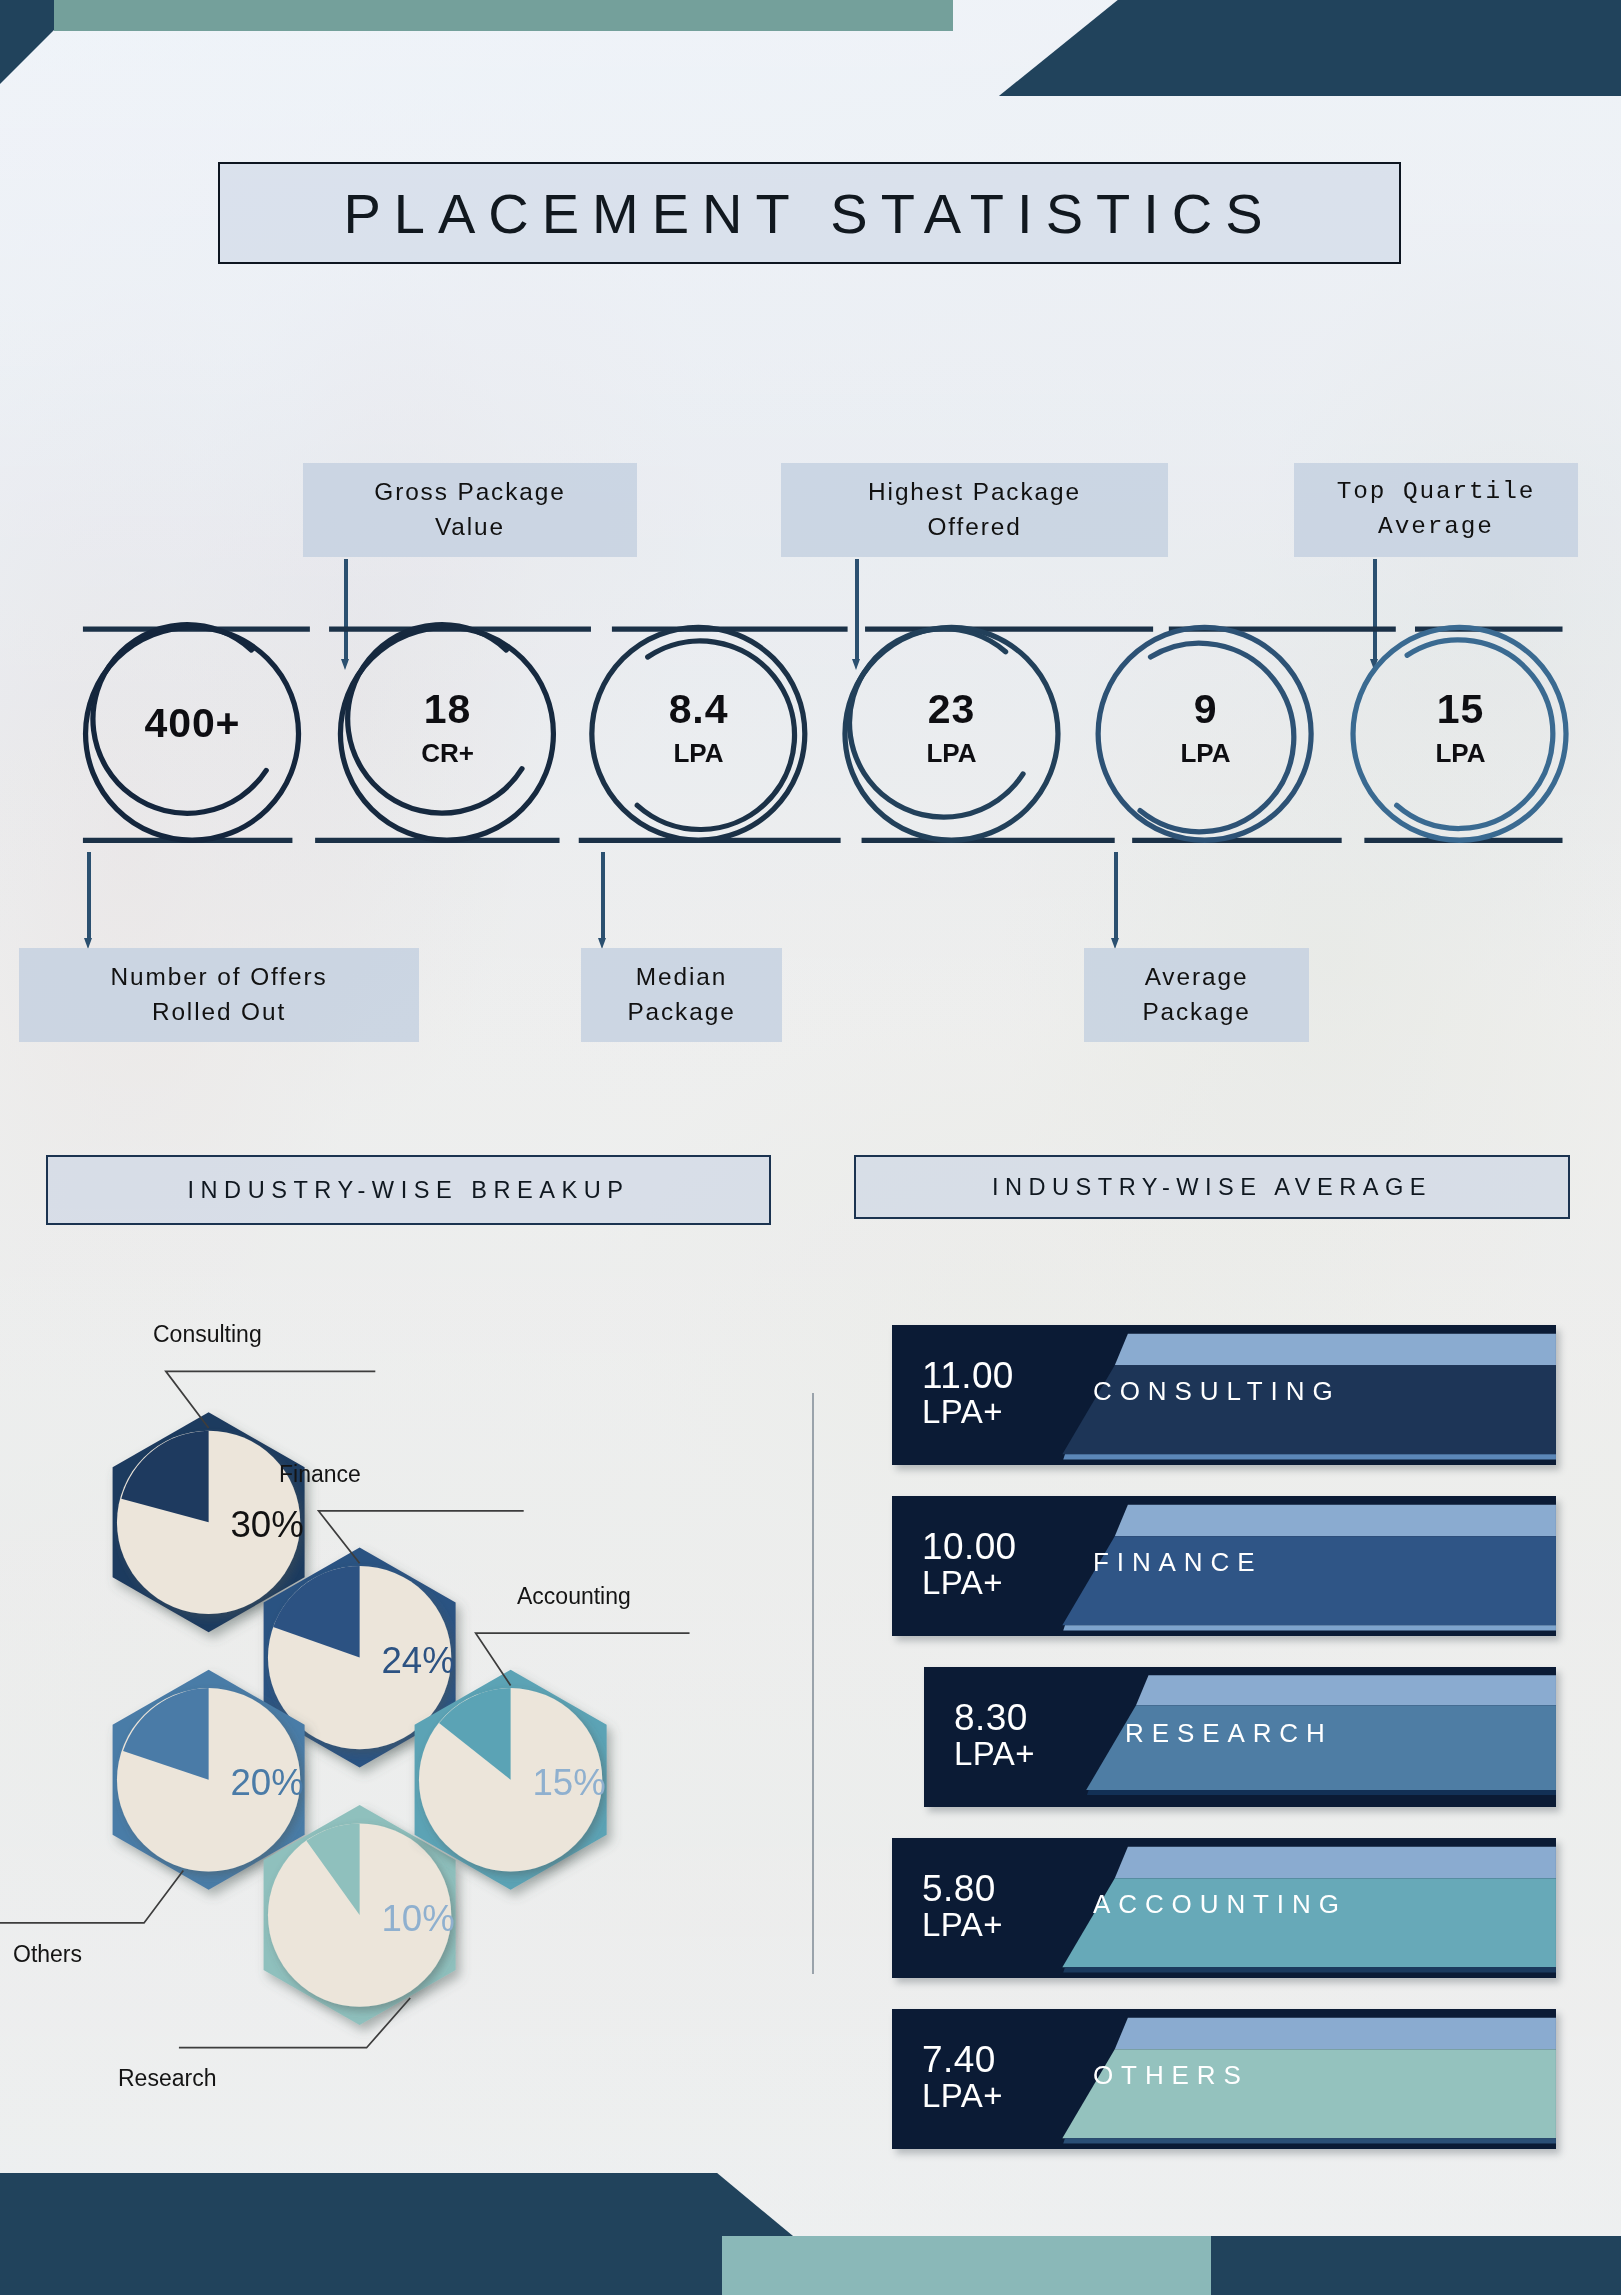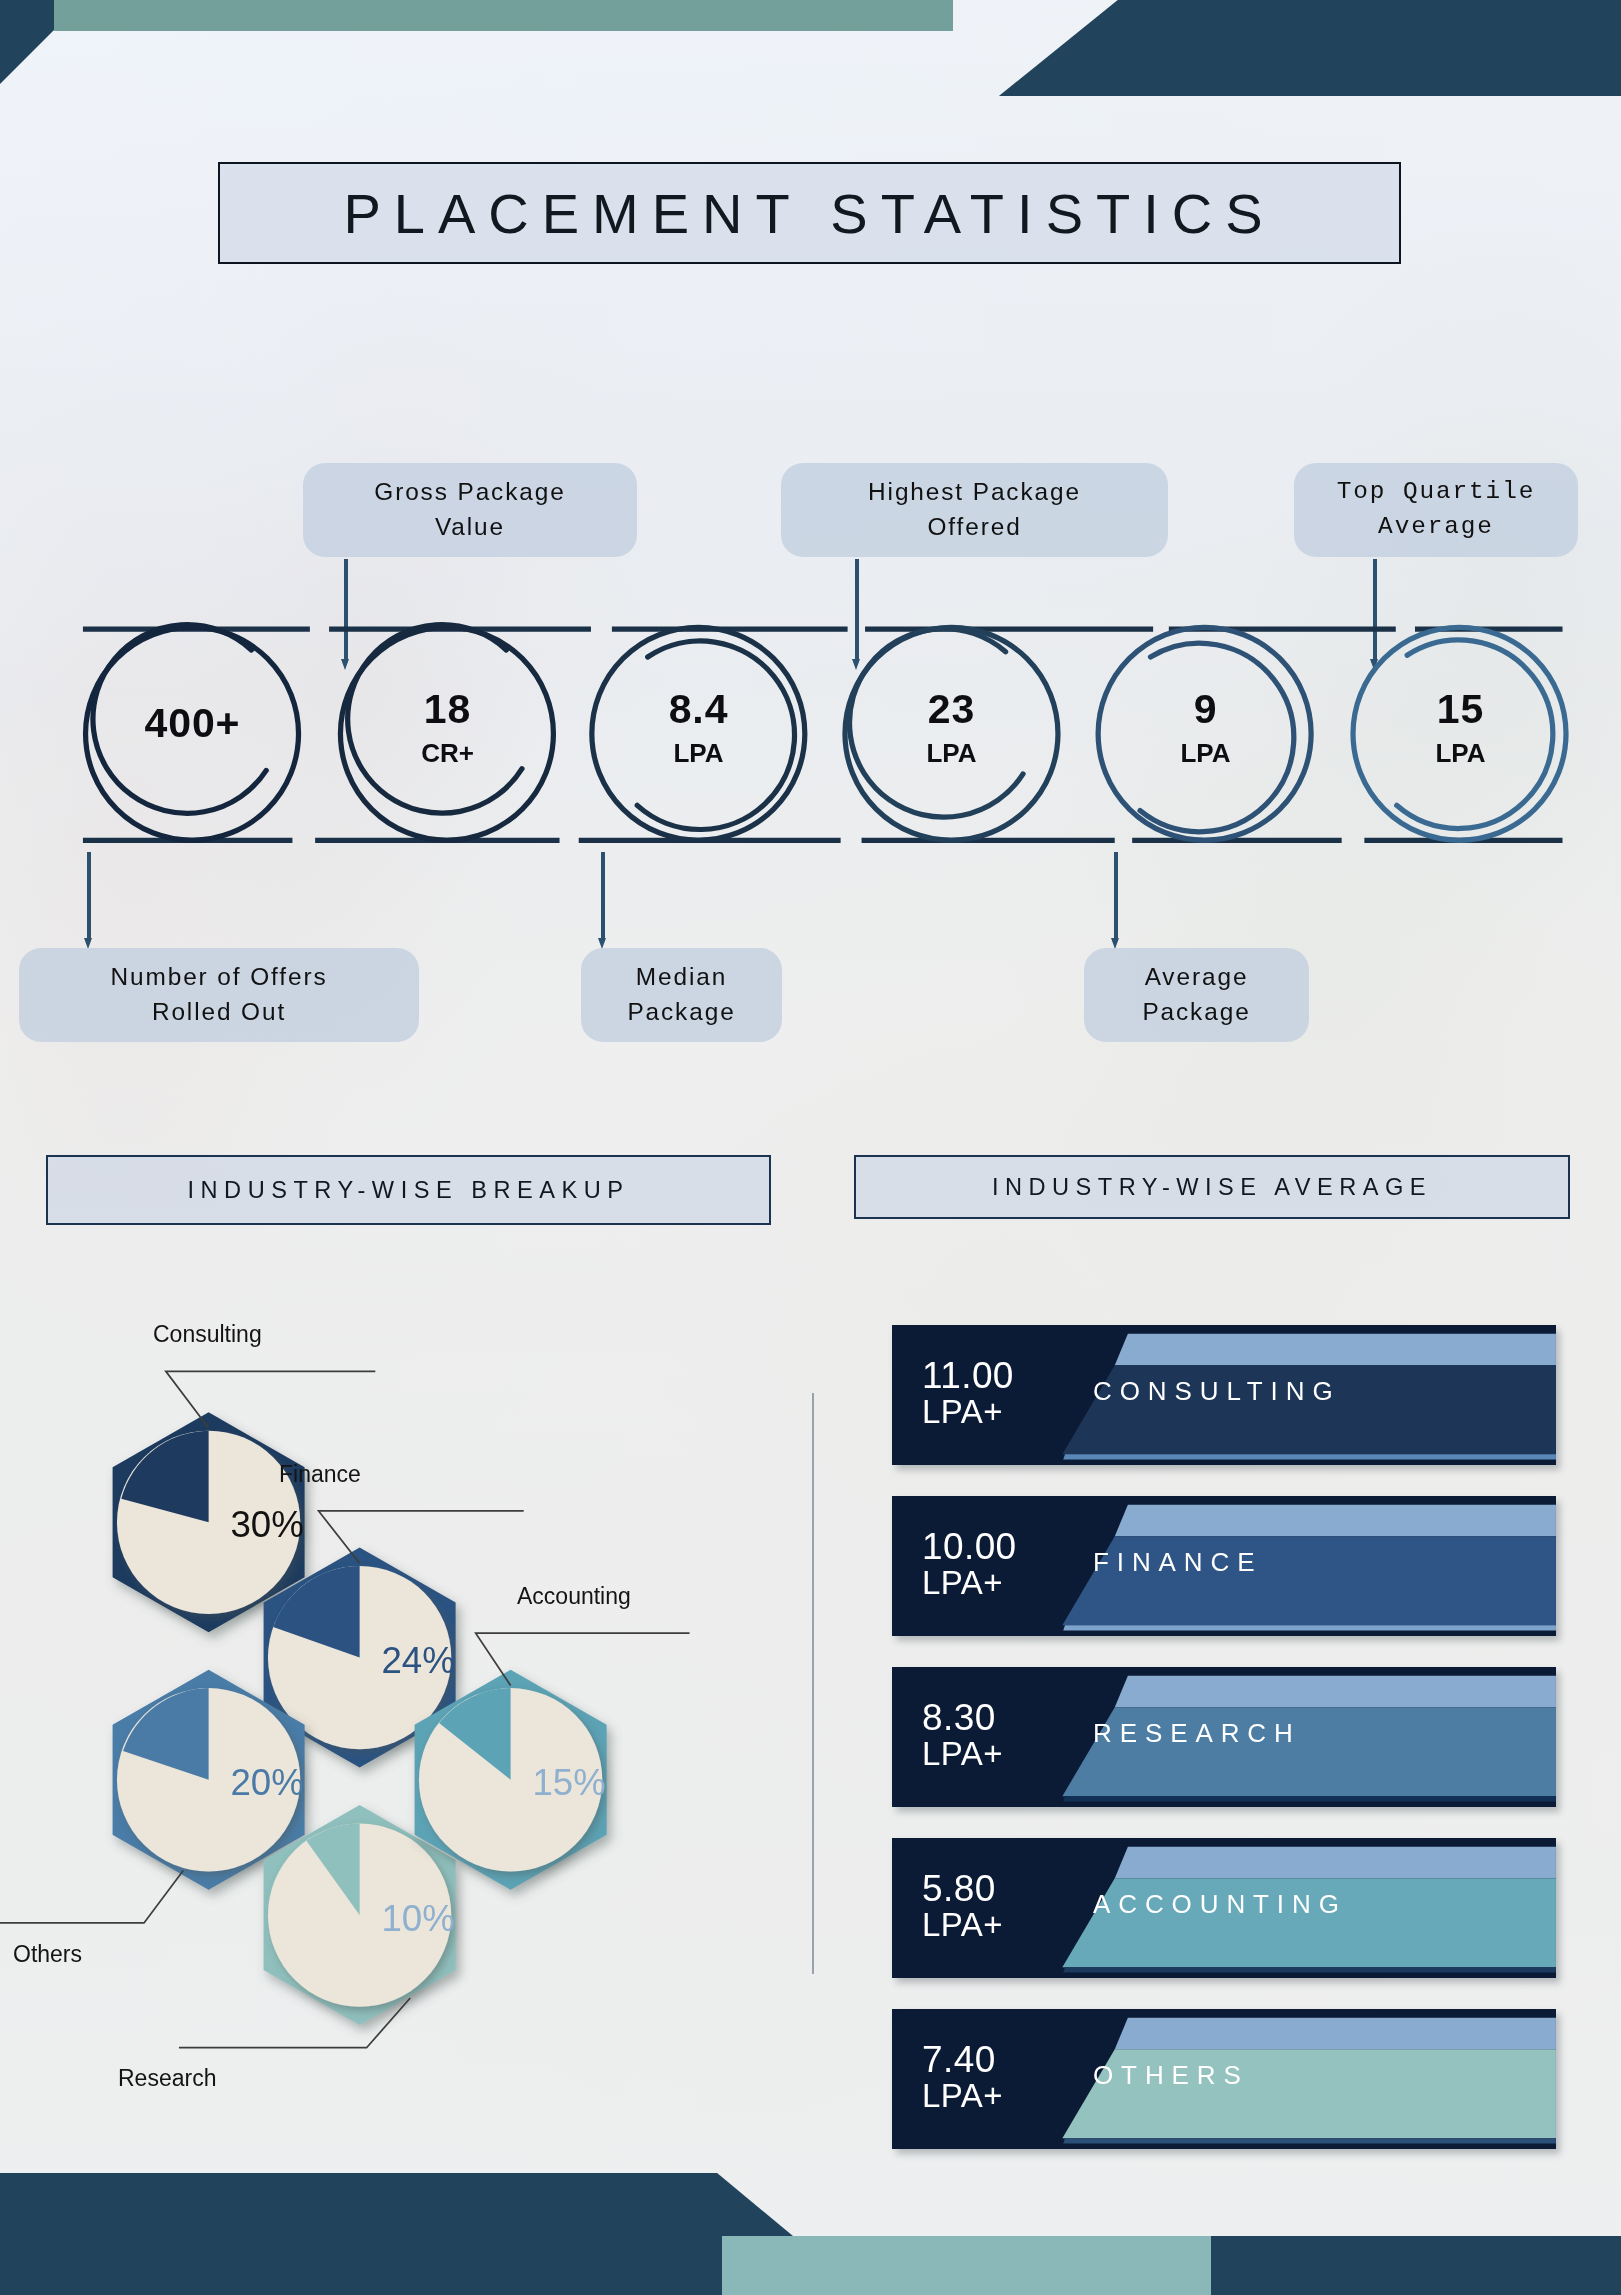--- a/index.html
+++ b/index.html
@@ -56,21 +56,21 @@
     display:flex; align-items:center; justify-content:center;
   }
   .title-txt{ font-size:56px; letter-spacing:13px; color:#11181f;
               font-family:"Liberation Sans", sans-serif; font-weight:400; }
 
   
   .stat-row{ position:absolute; left:0; top:463px; width:1621px; height:559px; }
   .chip{
     position:absolute; background:rgba(195,207,224,0.80);
     color:#111; font-size:24.4px; line-height:1.42; text-align:center;
-    letter-spacing:1.9px; padding:12.2px 14px;border-radius:22px;
+    letter-spacing:1.9px; padding:12.2px 14px;
   }
   .lead{ position:absolute; width:3.5px; background:#2b5070; }
   .lead.up::after{ content:""; position:absolute; left:-2.6px; bottom:-10.5px;
                    border-left:4.4px solid transparent; border-right:4.4px solid transparent;
                    border-top:11.4px solid #2b5070; }
   .lead.dn::after{ content:""; position:absolute; left:-2.6px; bottom:-10.5px;
                    border-left:4.4px solid transparent; border-right:4.4px solid transparent;
                    border-top:11.4px solid #2b5070; }
   .circsvg{ position:absolute; left:0; top:0; }
   .cval{ position:absolute; text-align:center; color:#0e0e12;
@@ -295,21 +295,21 @@
     <svg class="bar-fill" viewBox="0 0 760 160" preserveAspectRatio="none">
       <polygon points="270,10 760,10 760,46 255,46" fill="#8aabd0"></polygon>
       <polygon points="255,46 760,46 760,148 195,148" fill="#2f5586"></polygon>
       <polygon points="198,148 760,148 760,154 196,154" fill="#7ea4cd"></polygon>
     </svg>
     <span class="bar-num">10.00</span>
     <span class="bar-unit">LPA+</span>
     <span class="bar-name">FINANCE</span>
   </div>
 
-  <div class="bar" style="margin-top:31px;">
+  <div class="bar" style="margin-top:31px;margin-left:32px;">
     <div class="bar-shadow"></div>
     <div class="bar-base"></div>
     <svg class="bar-fill" viewBox="0 0 760 160" preserveAspectRatio="none">
       <polygon points="270,10 760,10 760,46 255,46" fill="#8aabd0"></polygon>
       <polygon points="255,46 760,46 760,148 195,148" fill="#4e7da4"></polygon>
       <polygon points="198,148 760,148 760,154 196,154" fill="#123055"></polygon>
     </svg>
     <span class="bar-num">8.30</span>
     <span class="bar-unit">LPA+</span>
     <span class="bar-name">RESEARCH</span>

